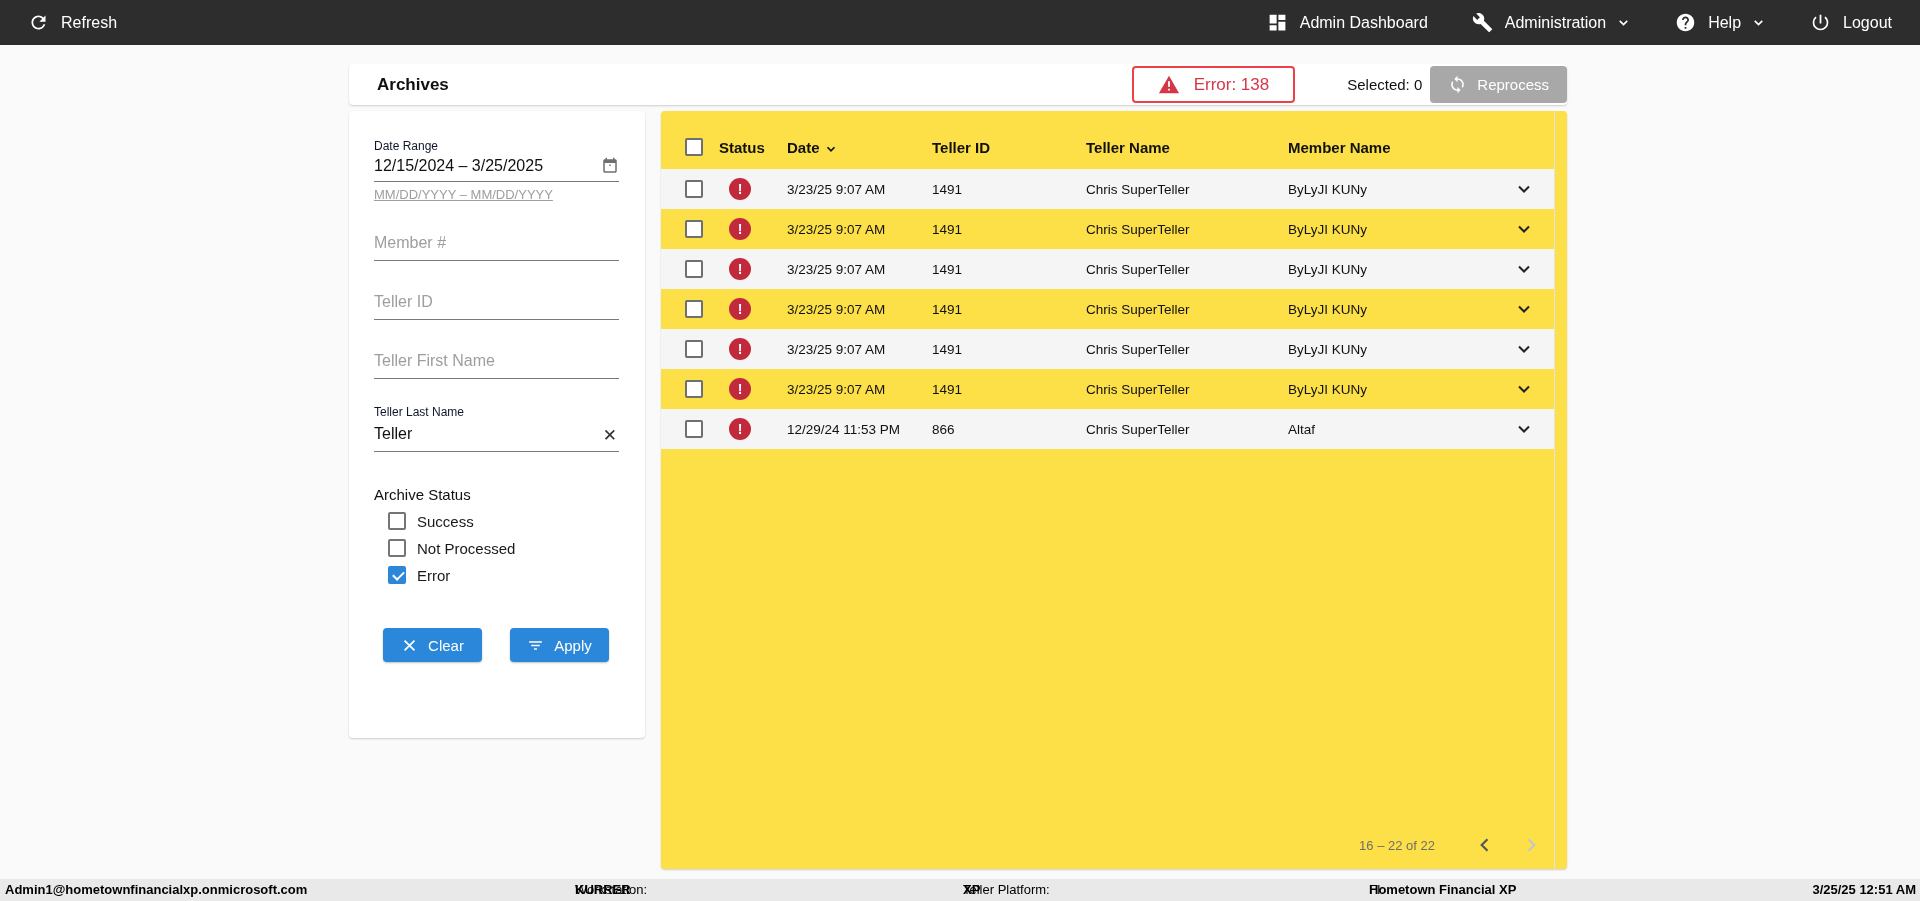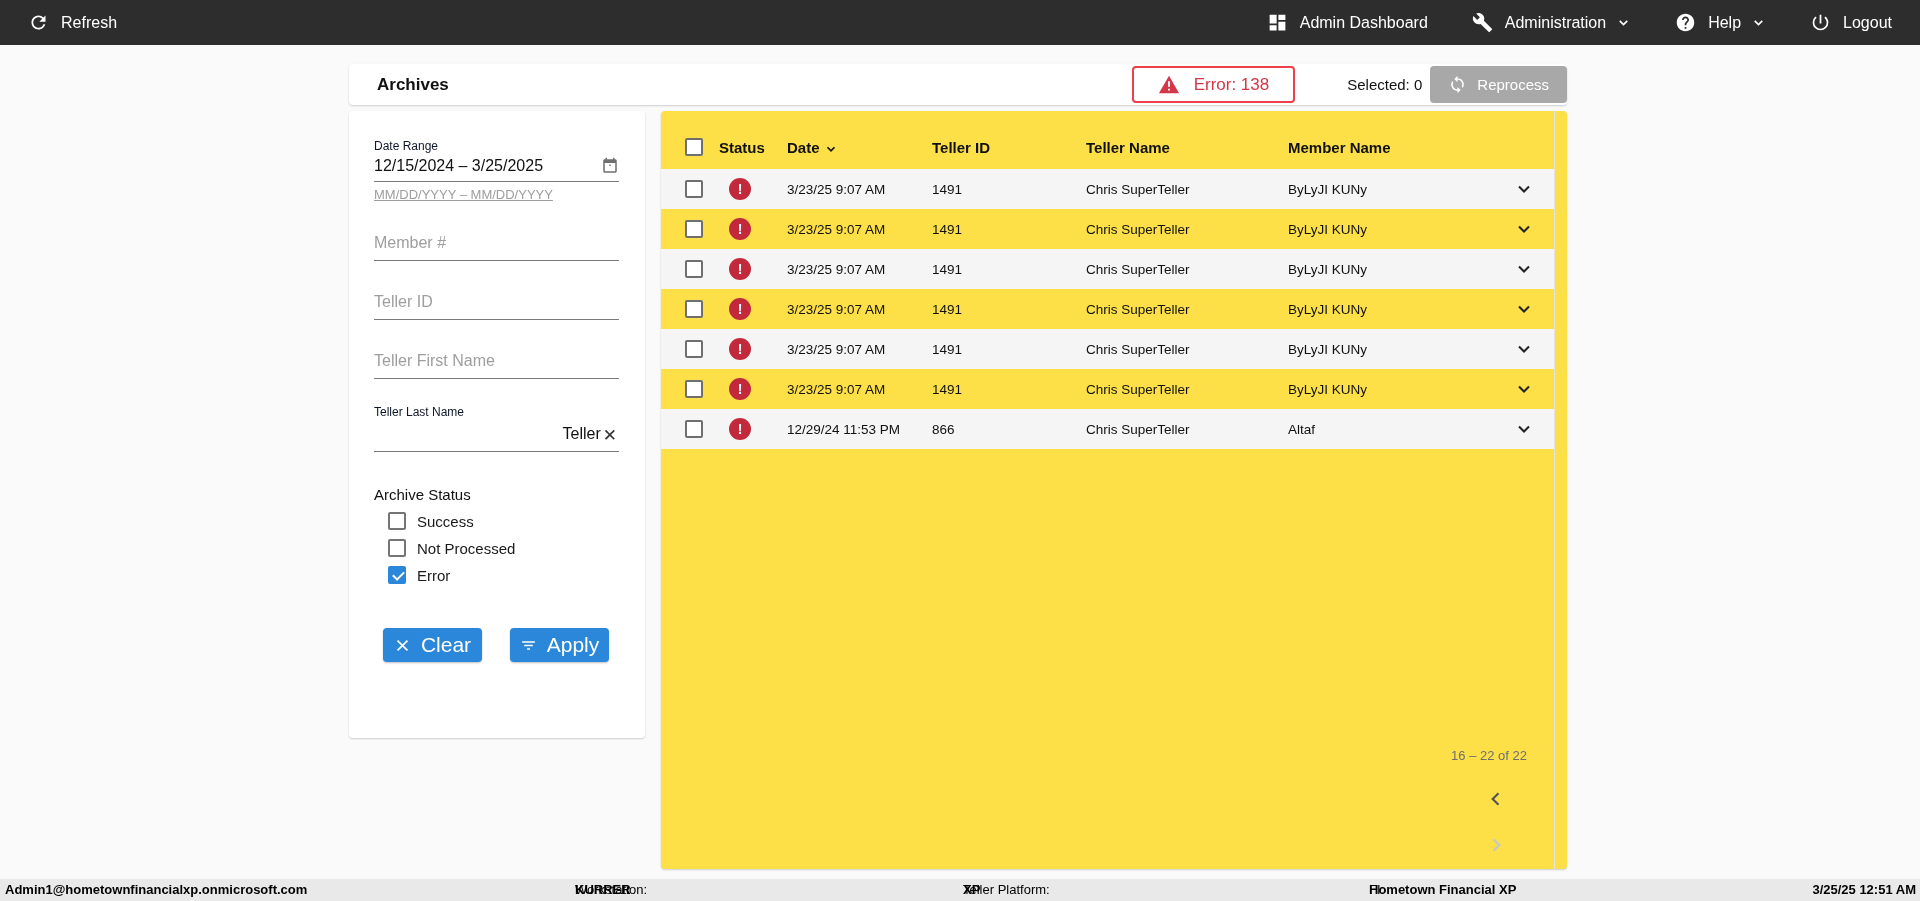--- a/index.html
+++ b/index.html
@@ -47,37 +47,37 @@
   .daterow { display:flex; align-items:center; justify-content:space-between;
     padding:4px 0 6px; }
   .daterow .dval { font-size:16px; color:#111; }
   .cal-icon { width:18px; height:18px; cursor:pointer; }
   .f-field { margin-top:26px; }
   .f-input { width:100%; border:none; outline:none; border-bottom:1px solid #7a7a7a;
     font-size:16px; font-family:inherit; color:#111; background:transparent;
     padding:6px 0 8px; }
   .f-input::placeholder { color:#9e9e9e; }
   .lname-row { display:flex; align-items:center; border-bottom:1px solid #7a7a7a; }
-  .lname-row input { border-bottom:none; flex:1;text-align:right; }
+  .lname-row input { border-bottom:none; flex:1; }
   .clear-x { font-size:17px; color:#333; cursor:pointer; padding:0 2px; }
   .archive-status { margin-top:34px; }
   .as-title { font-size:15px; color:#111; }
   .as-opt { display:flex; align-items:center; gap:11px; margin:9px 0 0 14px;
     font-size:15px; cursor:pointer; }
   .as-opt:first-of-type { margin-top:13px; }
   .cbx { width:18px; height:18px; border:2px solid #757575; border-radius:2px;
     background:#fff; position:relative; flex:0 0 auto; }
   .cbx.checked { background:#2b87d9; border-color:#2b87d9; }
   .cbx.checked::after { content:""; position:absolute; left:5px; top:1px;
     width:5px; height:9px; border-right:2px solid #fff; border-bottom:2px solid #fff;
     transform:rotate(45deg); }
   .f-buttons { display:flex; gap:28px; margin:44px 0 0 9px; }
   .btn-blue { width:99px; height:34px; background:#2b87d9; color:#fff; border:none;
     border-radius:4px; display:flex; align-items:center; justify-content:center;
-    gap:10px; font-size:21px; font-family:inherit; cursor:pointer;
+    gap:10px; font-size:15px; font-family:inherit; cursor:pointer;
     box-shadow:0 1px 2px rgba(0,0,0,.25); }
   .bicon { width:17px; height:17px; }
 
   
   .table-panel { width:906px; height:758px; background:#fde047; border-radius:4px;
     box-shadow:0 1px 2px rgba(0,0,0,.18); position:relative; }
   .scroll-gutter { position:absolute; top:0; right:0; width:13px; height:100%;
     border-left:1px solid #e3e3e3; }
   .grid-row { display:grid;
     grid-template-columns:34px 68px 145px 154px 202px 1fr 60px;
@@ -88,21 +88,21 @@
   .sort-icon { width:14px; height:14px; }
   .trow { height:40px; font-size:13.5px; color:#111; }
   .trow.striped { background:#f5f5f5; }
   .tchk { width:18px; height:18px; border:2px solid #6f6f6f; border-radius:2px;
     background:#fff; cursor:pointer; }
   .status-dot { width:22px; height:22px; border-radius:50%; background:#c2293a;
     color:#fff; font-weight:bold; font-size:14px; display:flex; align-items:center;
     justify-content:center; margin-left:10px; }
   .row-caret { width:20px; height:20px; cursor:pointer; justify-self:center; }
   .pagination { position:absolute; right:26px; bottom:14px; display:flex;
-    align-items:center; gap:26px;flex-direction:column; }
+    align-items:center; gap:26px; }
   .page-range { font-size:13px; color:#6e6e6e; margin-right:14px; }
   .pg-btn { width:20px; height:20px; cursor:pointer; }
 
   
   .footer { position:fixed; left:0; bottom:0; width:1920px; height:22px;
     background:#e9e9e9; font-size:13px; color:#000; }
   .footer span { position:absolute; top:0; line-height:22px; white-space:nowrap; }
   .f-strong { font-weight:bold; }
 </style>
 </head>

